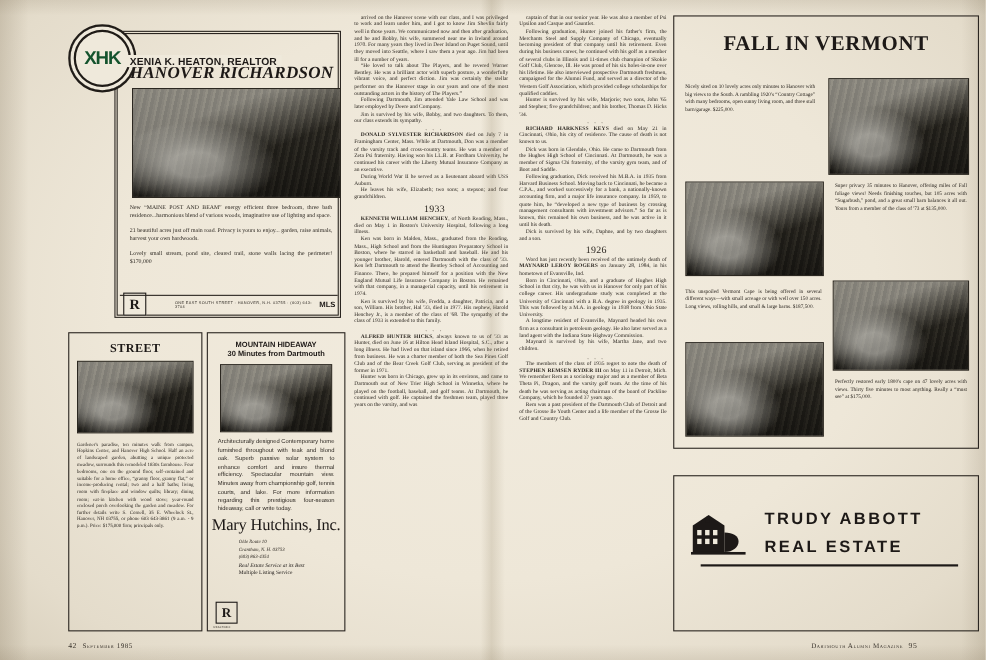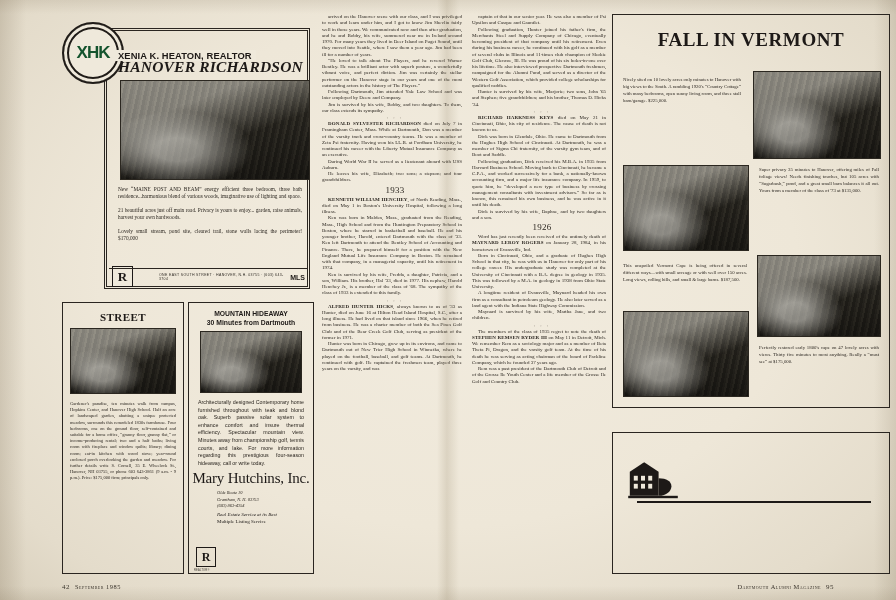--- a/index.html
+++ b/index.html
@@ -316,20 +316,24 @@
           <path d="M42 46 L42 24 C52 24 58 28 58 34 C58 40 52 46 42 46 Z" fill="#1d1917"></path>
           <rect x="11" y="21" width="5" height="6" fill="#efe9db"></rect>
           <rect x="20" y="21" width="5" height="6" fill="#efe9db"></rect>
           <rect x="29" y="21" width="5" height="6" fill="#efe9db"></rect>
           <rect x="11" y="31" width="5" height="6" fill="#efe9db"></rect>
           <rect x="20" y="31" width="5" height="6" fill="#efe9db"></rect>
           <rect x="29" y="31" width="5" height="6" fill="#efe9db"></rect>
           <rect x="4" y="46" width="62" height="3" fill="#1d1917"></rect>
           <rect x="21" y="6" width="4" height="7" fill="#1d1917"></rect>
         </svg>
+        <div class="abbott-words">
+          <div>TRUDY ABBOTT</div>
+          <div>REAL ESTATE</div>
+        </div>
       </div>
       <div class="abbott-rule"></div>
     </div>
 
     <div class="foot" id="foot-left">
       <span class="pg">42</span><span>September 1985</span>
     </div>
     <div class="foot" id="foot-right">
       <span>Dartmouth Alumni Magazine</span><span class="pg">95</span>
     </div>

